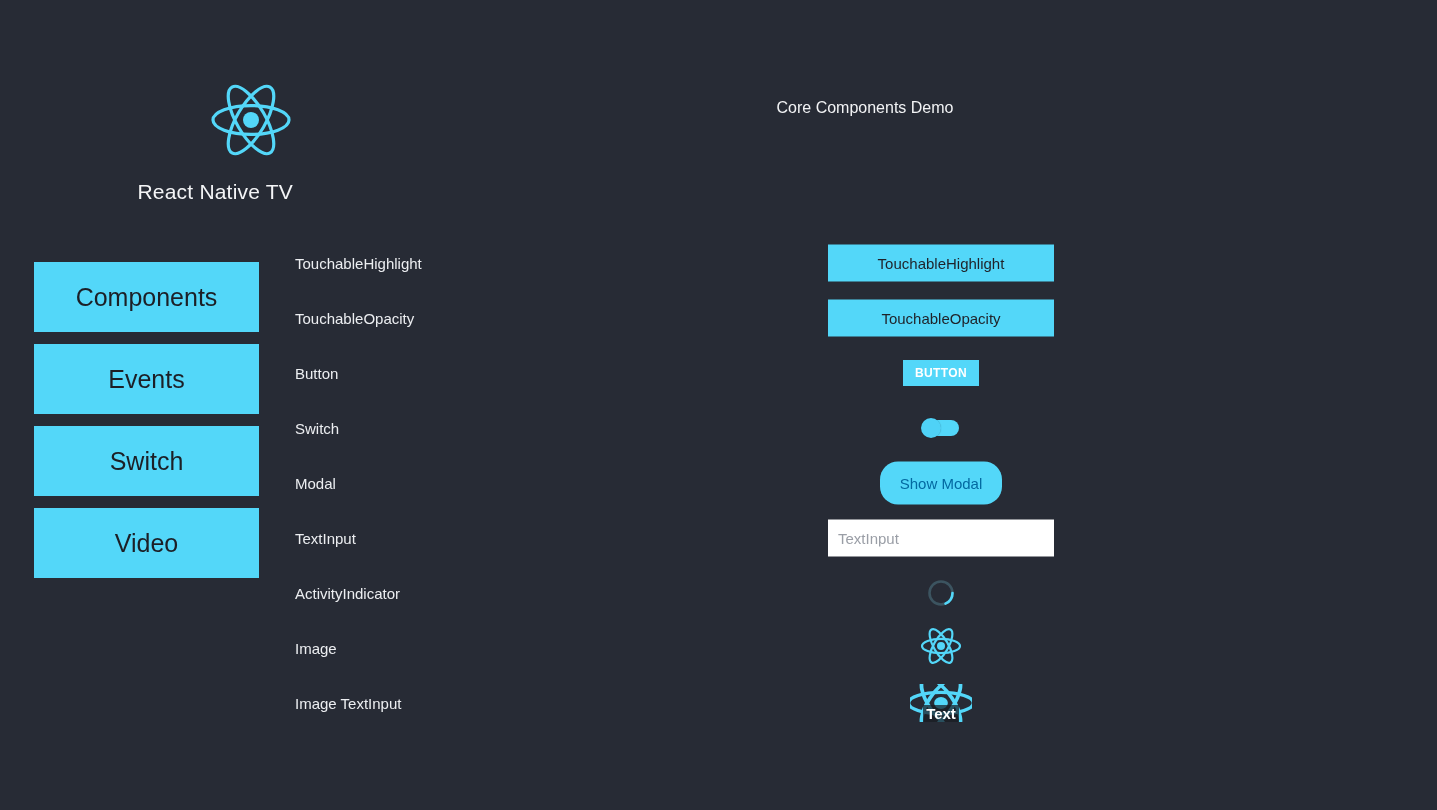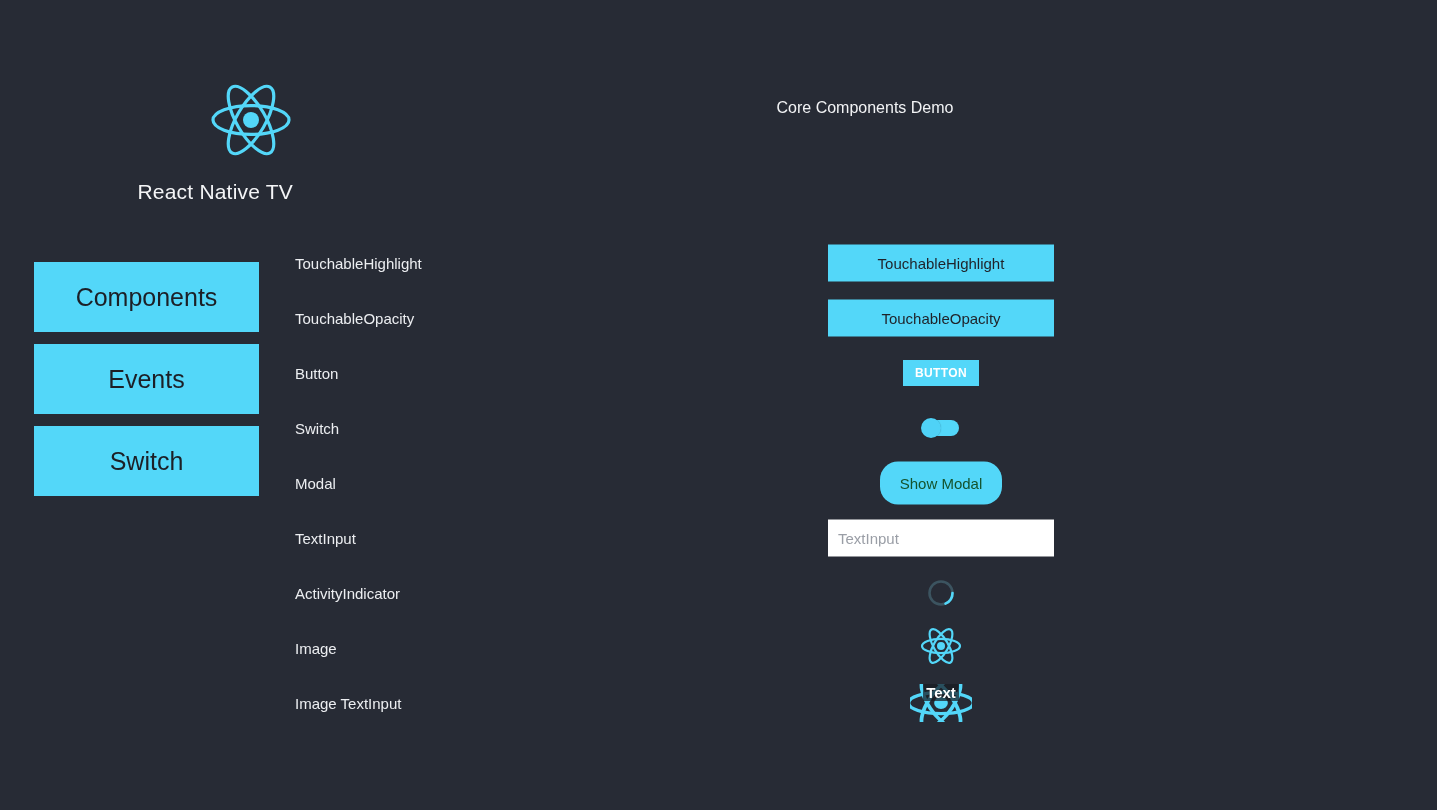--- a/index.html
+++ b/index.html
@@ -62,34 +62,34 @@
   .switch {
     position: relative; width: 36px; height: 16px;
     border-radius: 8px; background: #53d7f9; cursor: pointer;
   }
   .switch-thumb {
     position: absolute; left: -2px; top: -2px;
     width: 20px; height: 20px; border-radius: 50%;
     background: #4fd2f7; box-shadow: 0 0 1px rgba(0,0,0,.35);
   }
   .modal-btn {
-    background: #53d7f9; color: #14532d; font-size: 15px;
+    background: #53d7f9; color: #0369a1; font-size: 15px;
     padding: 13px 20px; border: none; border-radius: 18px; cursor: pointer;
     font-family: "Liberation Sans", sans-serif;
   }
   .textinput {
     width: 226px; height: 37px; background: #ffffff; border: none;
     padding: 0 10px; color: #30333a; font-size: 15px;
     font-family: "Liberation Sans", sans-serif;
   }
   .textinput::placeholder { color: #9a9ea6; }
   .spinner { width: 30px; height: 30px; }
   .img-bg {
     position: relative; width: 62px; height: 38px;
-    display: flex; align-items: flex-start; justify-content: center;
+    display: flex; align-items: flex-end; justify-content: center;
     overflow: hidden;
   }
   .img-bg svg { position: absolute; left: -5px; top: -12px; }
   .img-bg-text {
     position: relative; z-index: 2;
     color: #ffffff; font-size: 15px; font-weight: bold;
     background: rgba(25,28,34,.72); padding: 0 3px;
   }
 </style>
 </head>
@@ -110,20 +110,21 @@
           <circle cx="42" cy="42" r="8" fill="#53d7f9"></circle>
         </svg>
       </span>
       <span id="brand-title">React Native TV</span>
     </div>
 
     <div id="sidebar-nav">
       <button class="nav-btn">Components</button>
       <button class="nav-btn">Events</button>
       <button class="nav-btn">Switch</button>
+      <button class="nav-btn">Video</button>
     </div>
   </div>
 
   <div id="main">
 
     <div id="page-title">Core Components Demo</div>
 
     <div id="rows">
 
       <div class="row">

